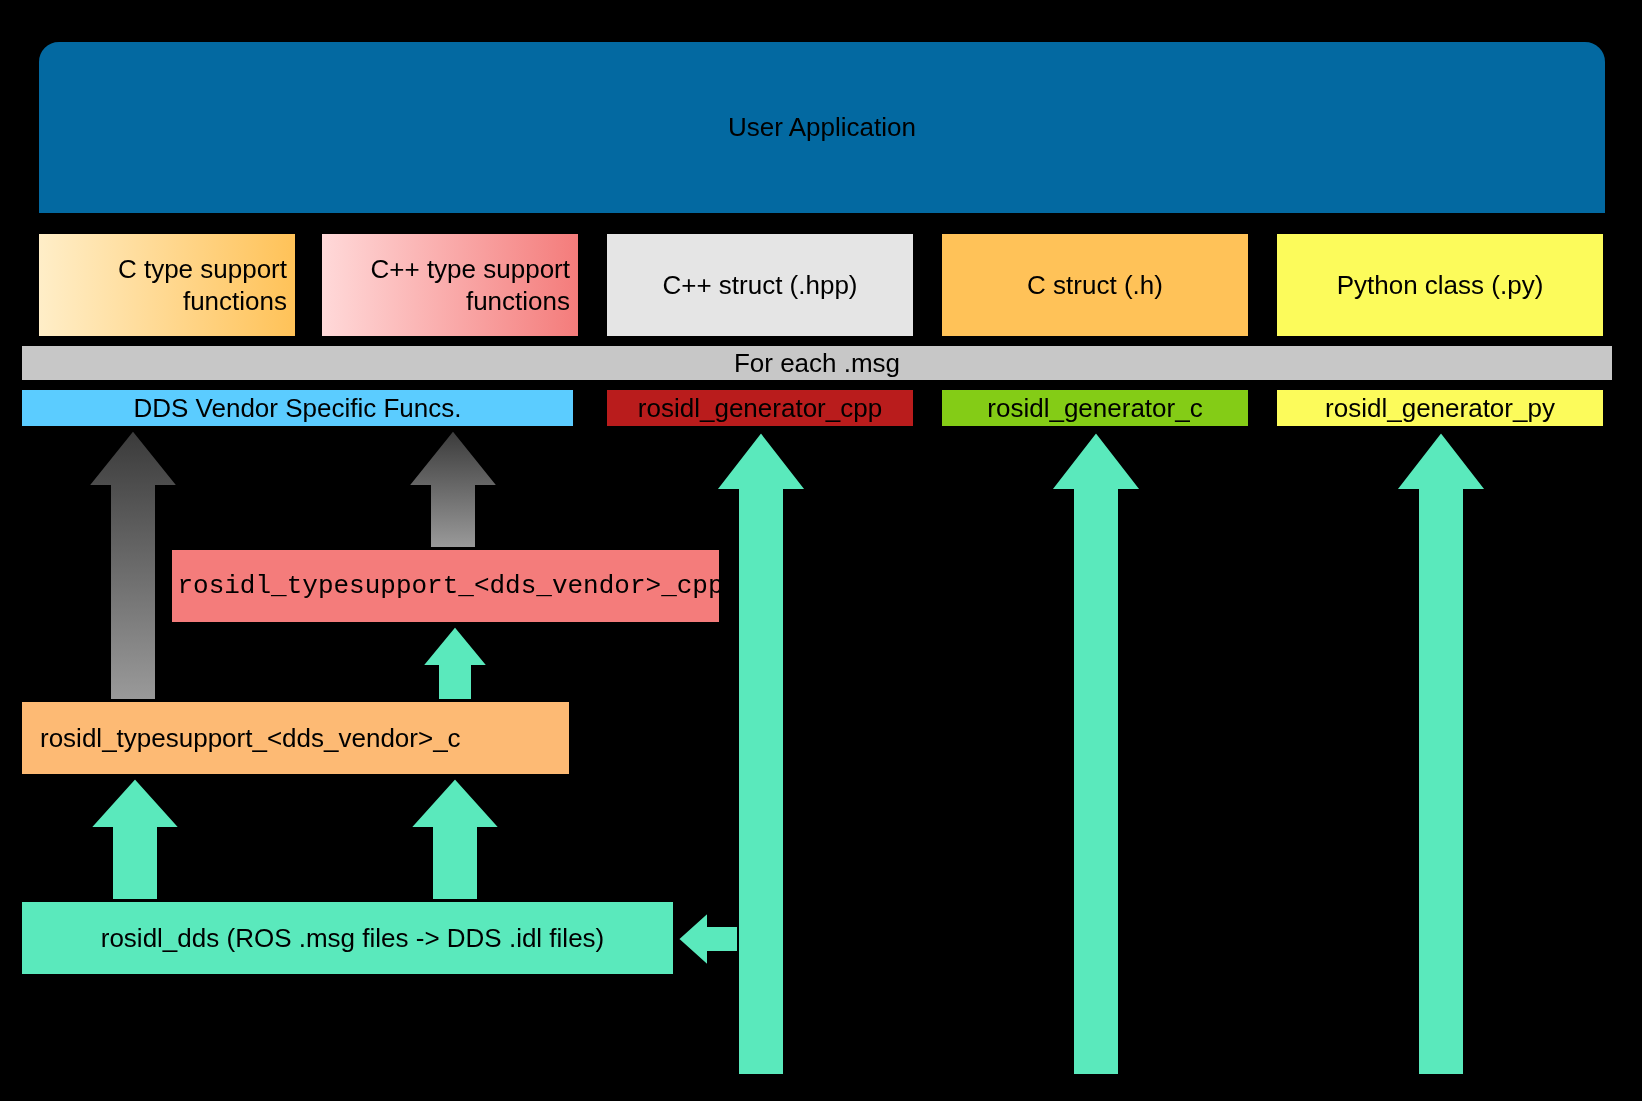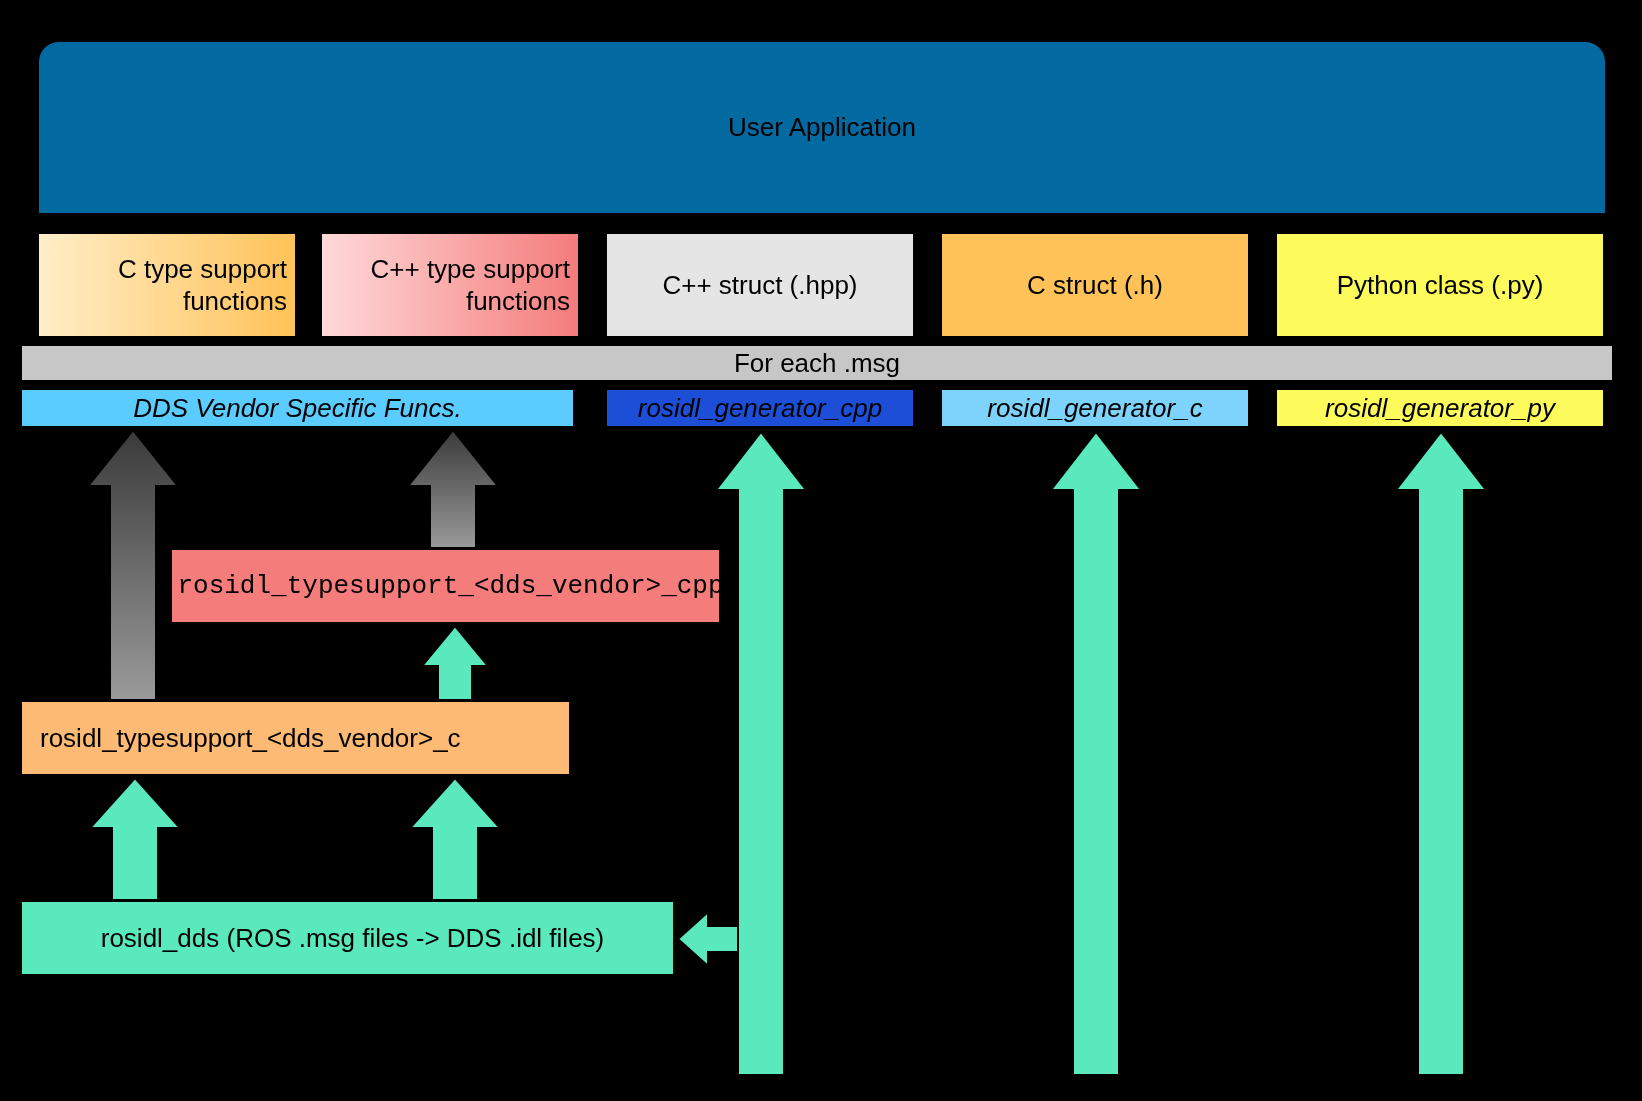--- a/index.html
+++ b/index.html
@@ -35,24 +35,24 @@
   .t-cppsup { left: 320px; width: 260px; background: linear-gradient(90deg,#ffd9d9,#f47c7b); text-align:right; align-items:center; }
   .t-cpphpp { left: 605px; width: 310px; background: #e5e5e5; }
   .t-ch     { left: 940px; width: 310px; background: #ffc258; }
   .t-py     { left:1275px; width: 330px; background: #fcfb5b; }
   
   .formsg {
     left: 20px; top: 344px; width: 1594px; height: 38px;
     background: #c7c7c7;
   }
   
-  .genrow { top: 388px; height: 40px; font-style: italic; }
+  .genrow { top: 388px; height: 40px; }
   .g-dds  { left: 20px;  width: 555px; background: #5bccff; }
-  .g-cpp  { left: 605px; width: 310px; background: #1d4ed8; }
-  .g-c    { left: 940px; width: 310px; background: #7dd3fc; justify-content: center; }
+  .g-cpp  { left: 605px; width: 310px; background: #b91c1c; }
+  .g-c    { left: 940px; width: 310px; background: #84cc16; justify-content: center; }
   .g-py   { left:1275px; width: 330px; background: #fcfb5b; }
   
   .ts-cpp { left: 170px; top: 548px; width: 551px; height: 76px; background: #f47c7b; justify-content:center; padding-left:18px;font-family:Liberation Mono, monospace; }
   
   .ts-c   { left: 20px;  top: 700px; width: 551px; height: 76px; background: #fdba74; justify-content:flex-start; padding-left:18px; }
   
   .rdds   { left: 20px;  top: 900px; width: 655px; height: 76px; background: #5ae9bc; justify-content:center; padding-left:18px; }
   
   .albl { position:absolute; color:#000; font-size:26px; }
   svg.arrow { position:absolute; overflow:visible; }

